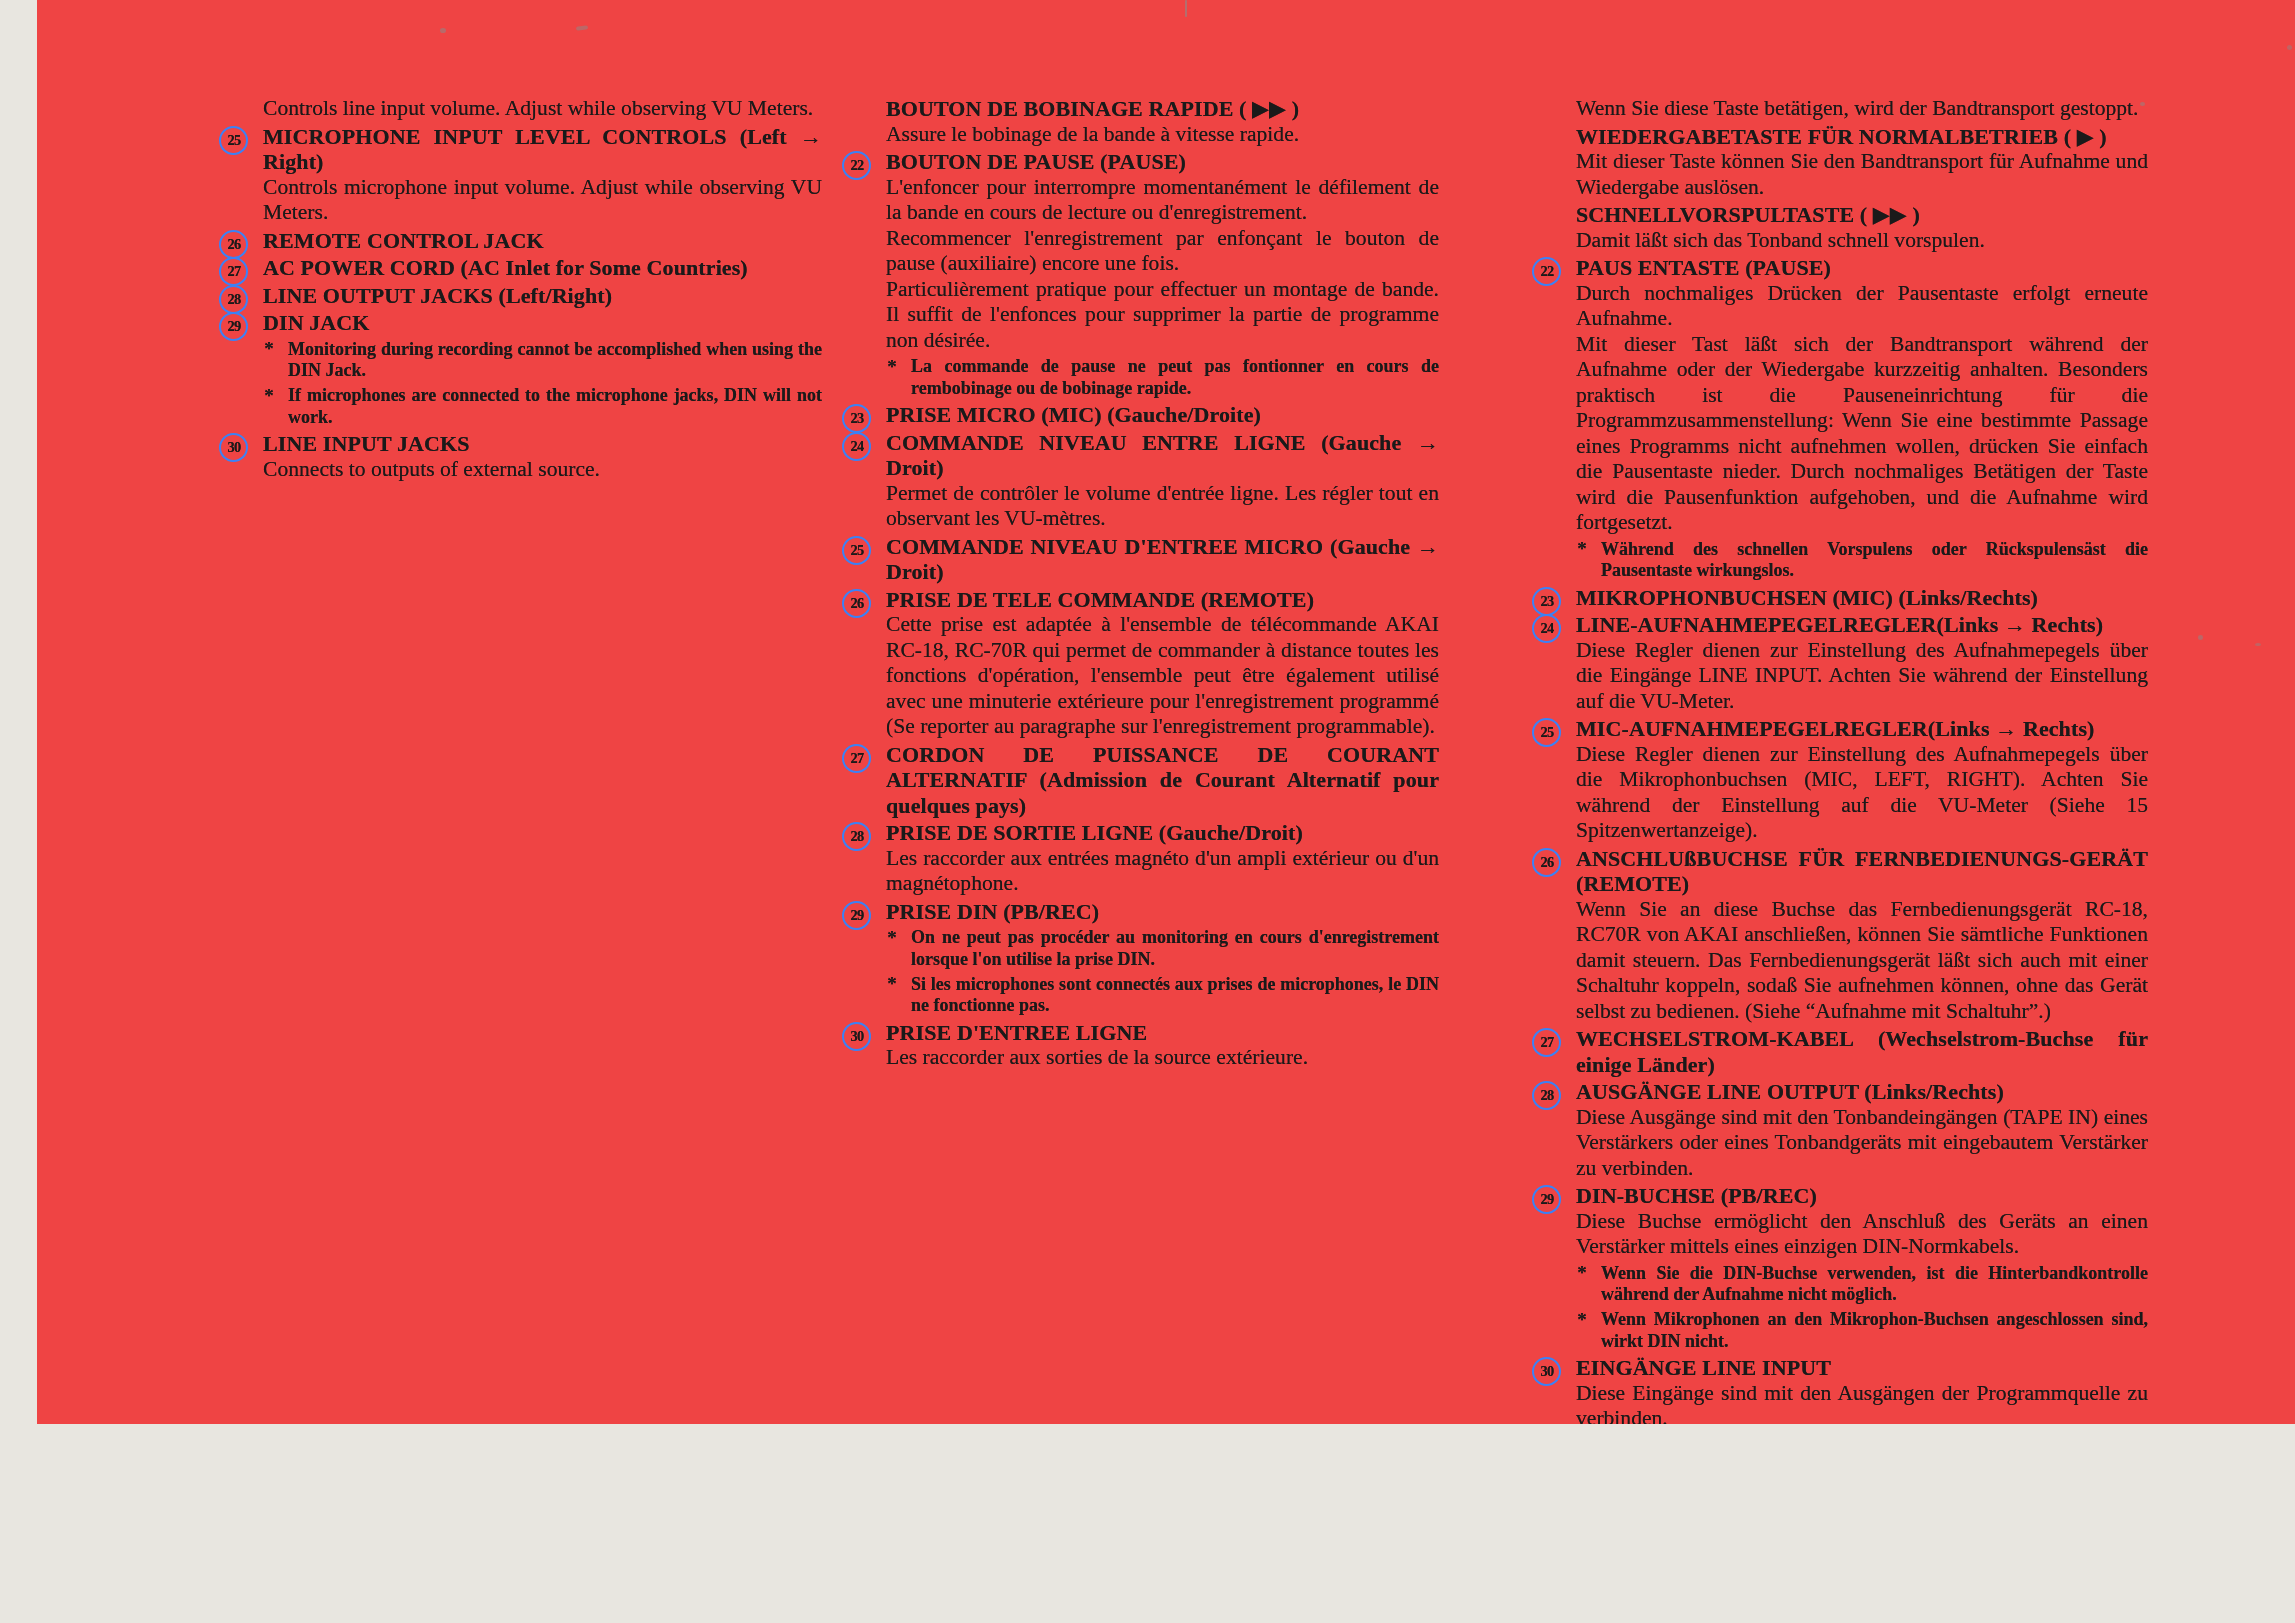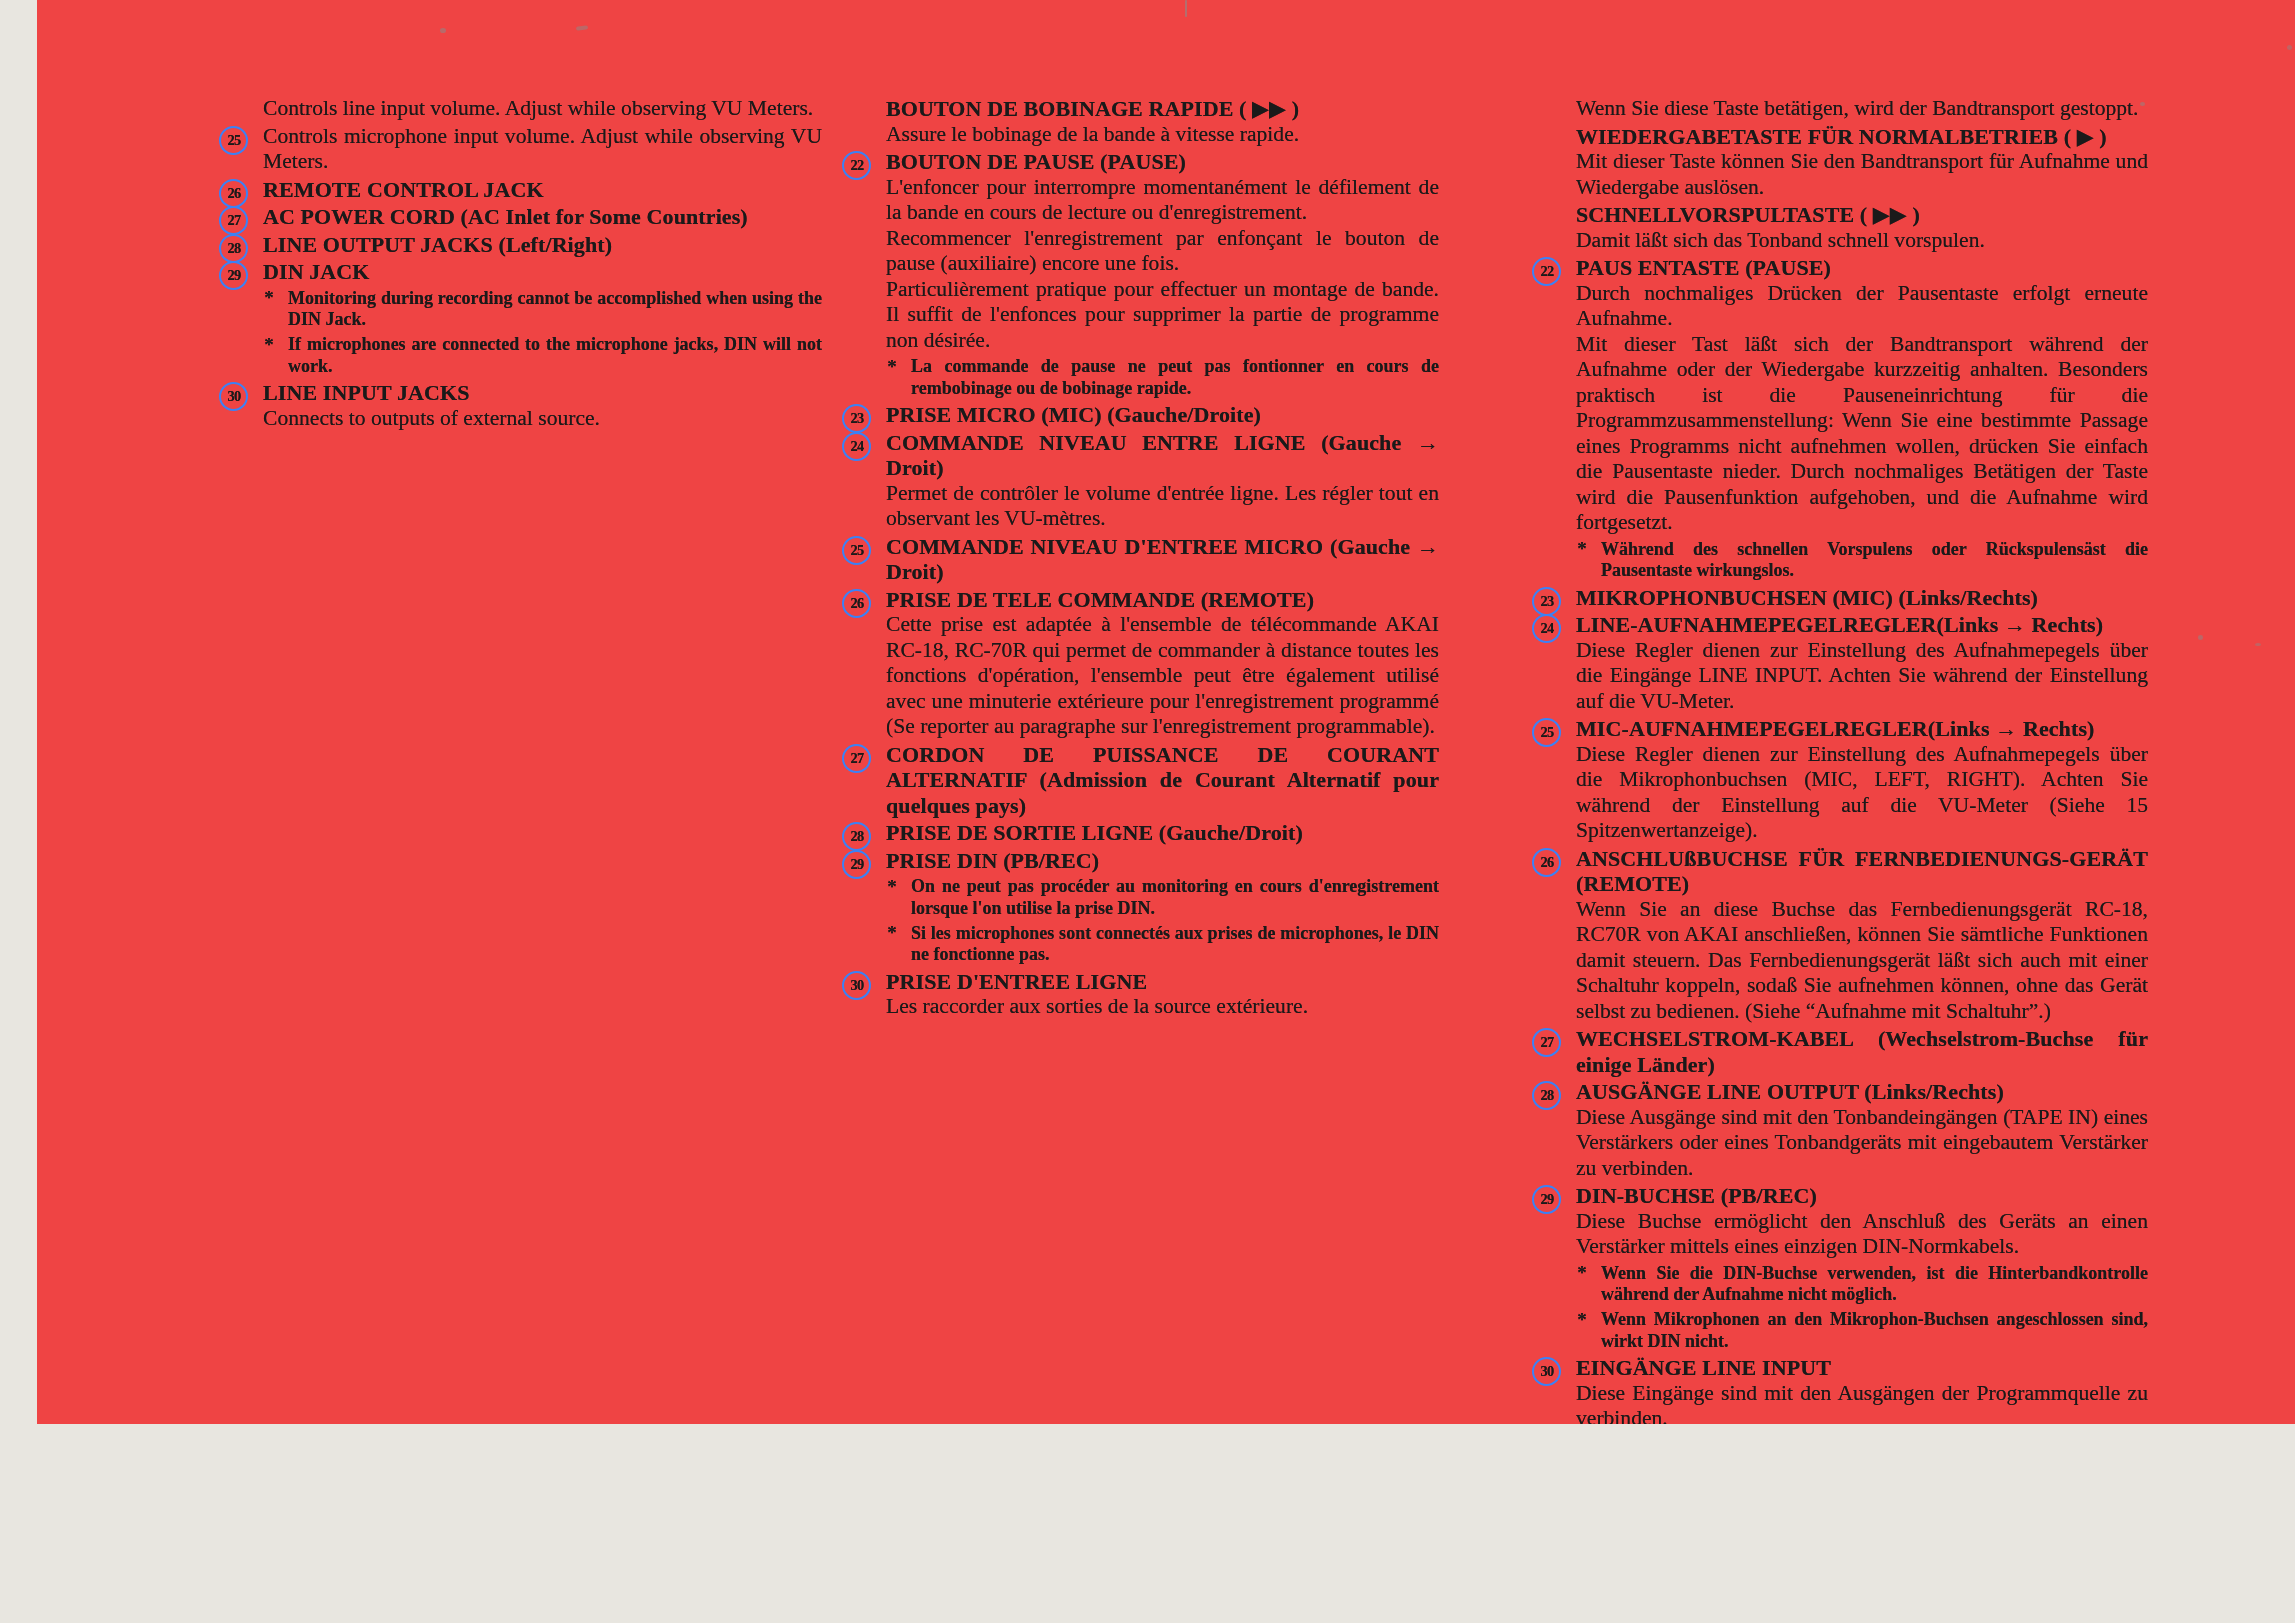--- a/index.html
+++ b/index.html
@@ -68,20 +68,21 @@
 <body>
 
 <div class="page">
 
   <div class="col" id="col0">
       <div class="item">
         <p class="body">Controls line input volume. Adjust while observing VU Meters.</p>
       </div>
       <div class="item">
         <span class="circ">25</span>
+        <h3 class="head">MICROPHONE INPUT LEVEL CONTROLS (Left → Right)</h3>
         <p class="body">Controls microphone input volume. Adjust while observing VU Meters.</p>
       </div>
       <div class="item">
         <span class="circ">26</span>
         <h3 class="head">REMOTE CONTROL JACK</h3>
       </div>
       <div class="item">
         <span class="circ">27</span>
         <h3 class="head">AC POWER CORD (AC Inlet for Some Countries)</h3>
       </div>
@@ -132,20 +133,21 @@
         <h3 class="head">PRISE DE TELE COMMANDE (REMOTE)</h3>
         <p class="body">Cette prise est adaptée à l'ensemble de télécommande AKAI RC-18, RC-70R qui permet de commander à distance toutes les fonctions d'opération, l'ensemble peut être également utilisé avec une minuterie extérieure pour l'enregistrement programmé (Se reporter au paragraphe sur l'enregistrement programmable).</p>
       </div>
       <div class="item">
         <span class="circ">27</span>
         <h3 class="head">CORDON DE PUISSANCE DE COURANT ALTERNATIF (Admission de Courant Alternatif pour quelques pays)</h3>
       </div>
       <div class="item">
         <span class="circ">28</span>
         <h3 class="head">PRISE DE SORTIE LIGNE (Gauche/Droit)</h3>
+        <p class="body">Les raccorder aux entrées magnéto d'un ampli extérieur ou d'un magnétophone.</p>
       </div>
       <div class="item">
         <span class="circ">29</span>
         <h3 class="head">PRISE DIN (PB/REC)</h3>
         <div class="note"><span class="star">*</span><span>On ne peut pas procéder au monitoring en cours d'enregistrement lorsque l'on utilise la prise DIN.</span></div>
         <div class="note"><span class="star">*</span><span>Si les microphones sont connectés aux prises de microphones, le DIN ne fonctionne pas.</span></div>
       </div>
       <div class="item">
         <span class="circ">30</span>
         <h3 class="head">PRISE D'ENTREE LIGNE</h3>

